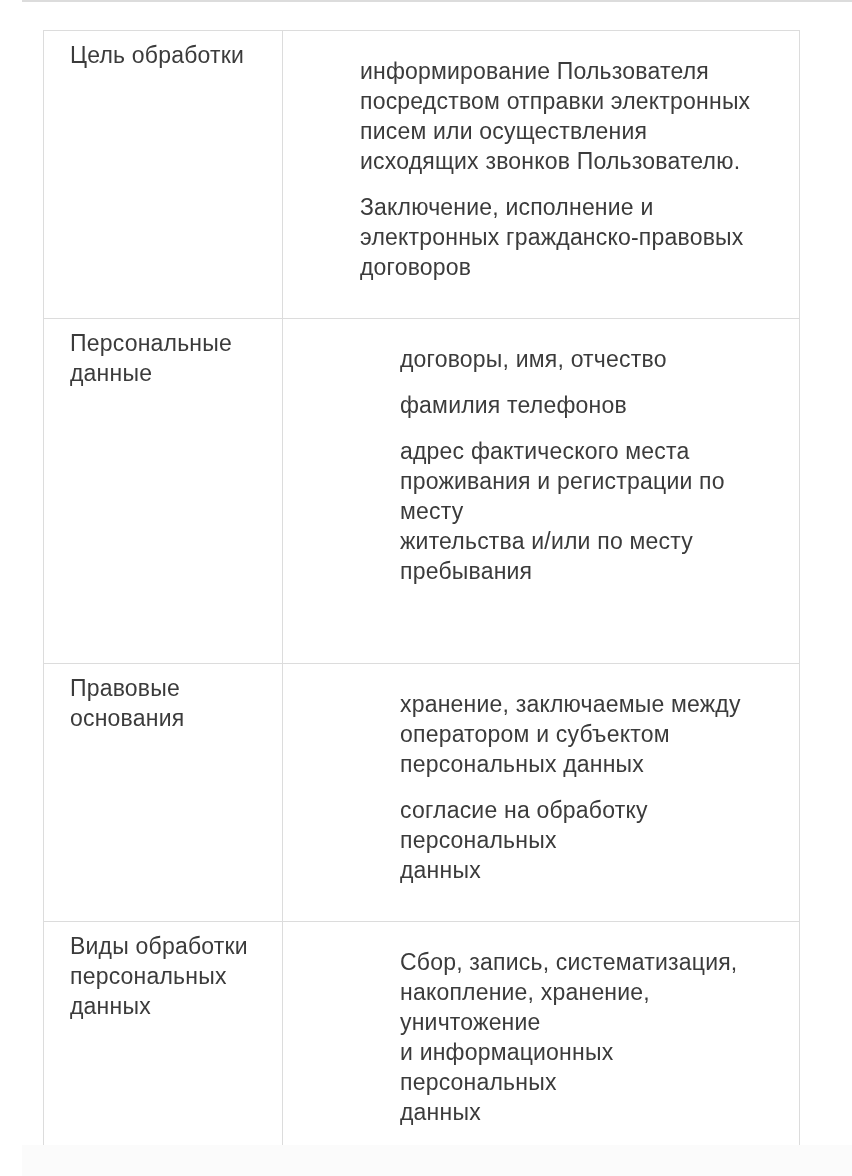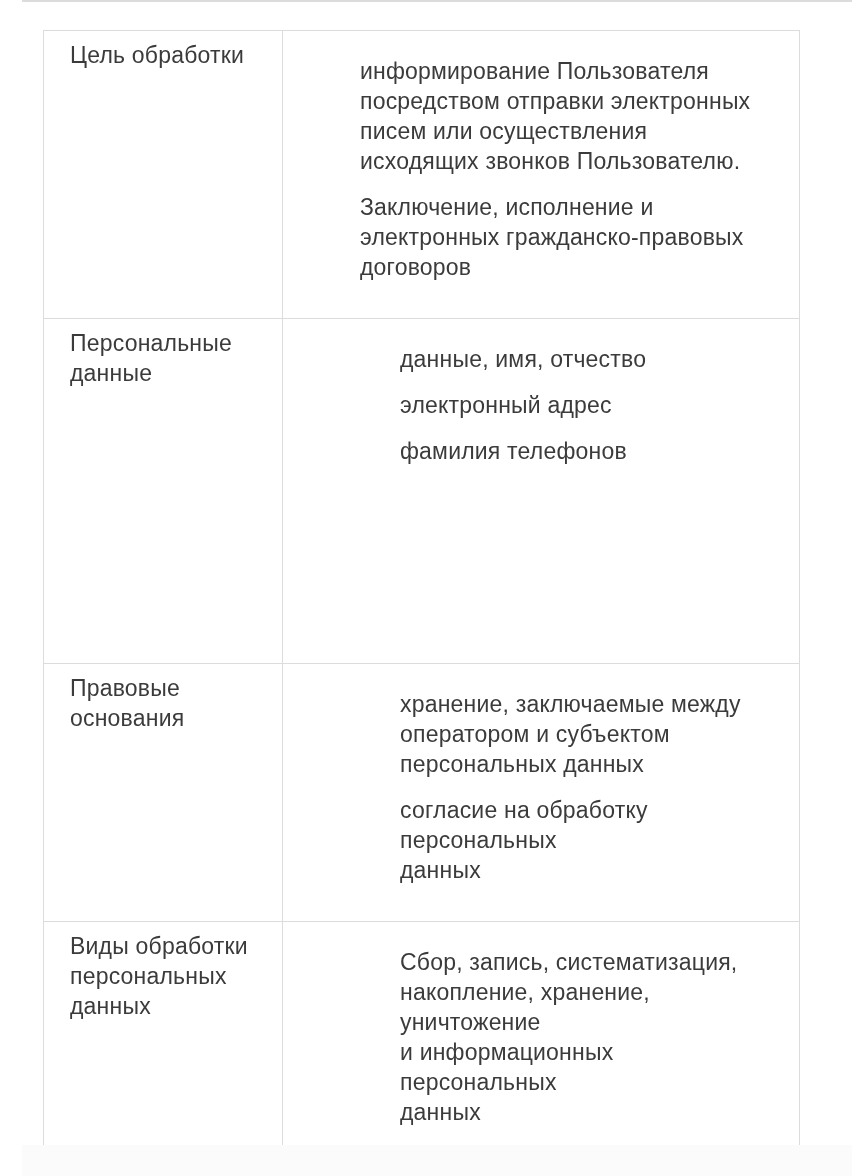--- a/index.html
+++ b/index.html
@@ -93,23 +93,26 @@
 электронных гражданско-правовых
 договоров</p>
       </div>
     </div>
 
     <div class="doc-row r2">
       <div class="term-cell">
         <div>Персональные данные</div>
       </div>
       <div class="def-cell">
-        <p class="def-item">данные, имя, отчество</p>
-        <p class="def-item">электронный адрес</p>
+        <p class="def-item">договоры, имя, отчество</p>
         <p class="def-item">фамилия телефонов</p>
+        <p class="def-item">адрес фактического места
+проживания и регистрации по месту
+жительства и/или по месту
+пребывания</p>
       </div>
     </div>
 
     <div class="doc-row r3">
       <div class="term-cell">
         <div>Правовые основания</div>
       </div>
       <div class="def-cell">
         <p class="def-item">хранение, заключаемые между
 оператором и субъектом

